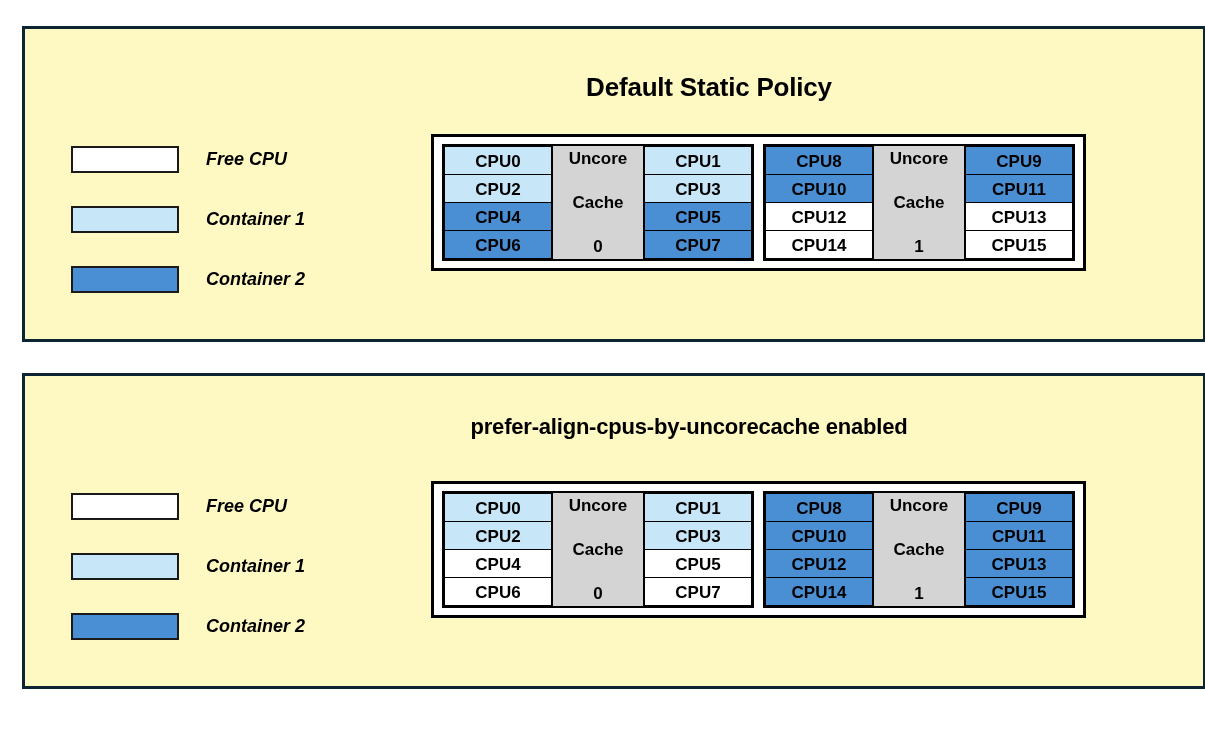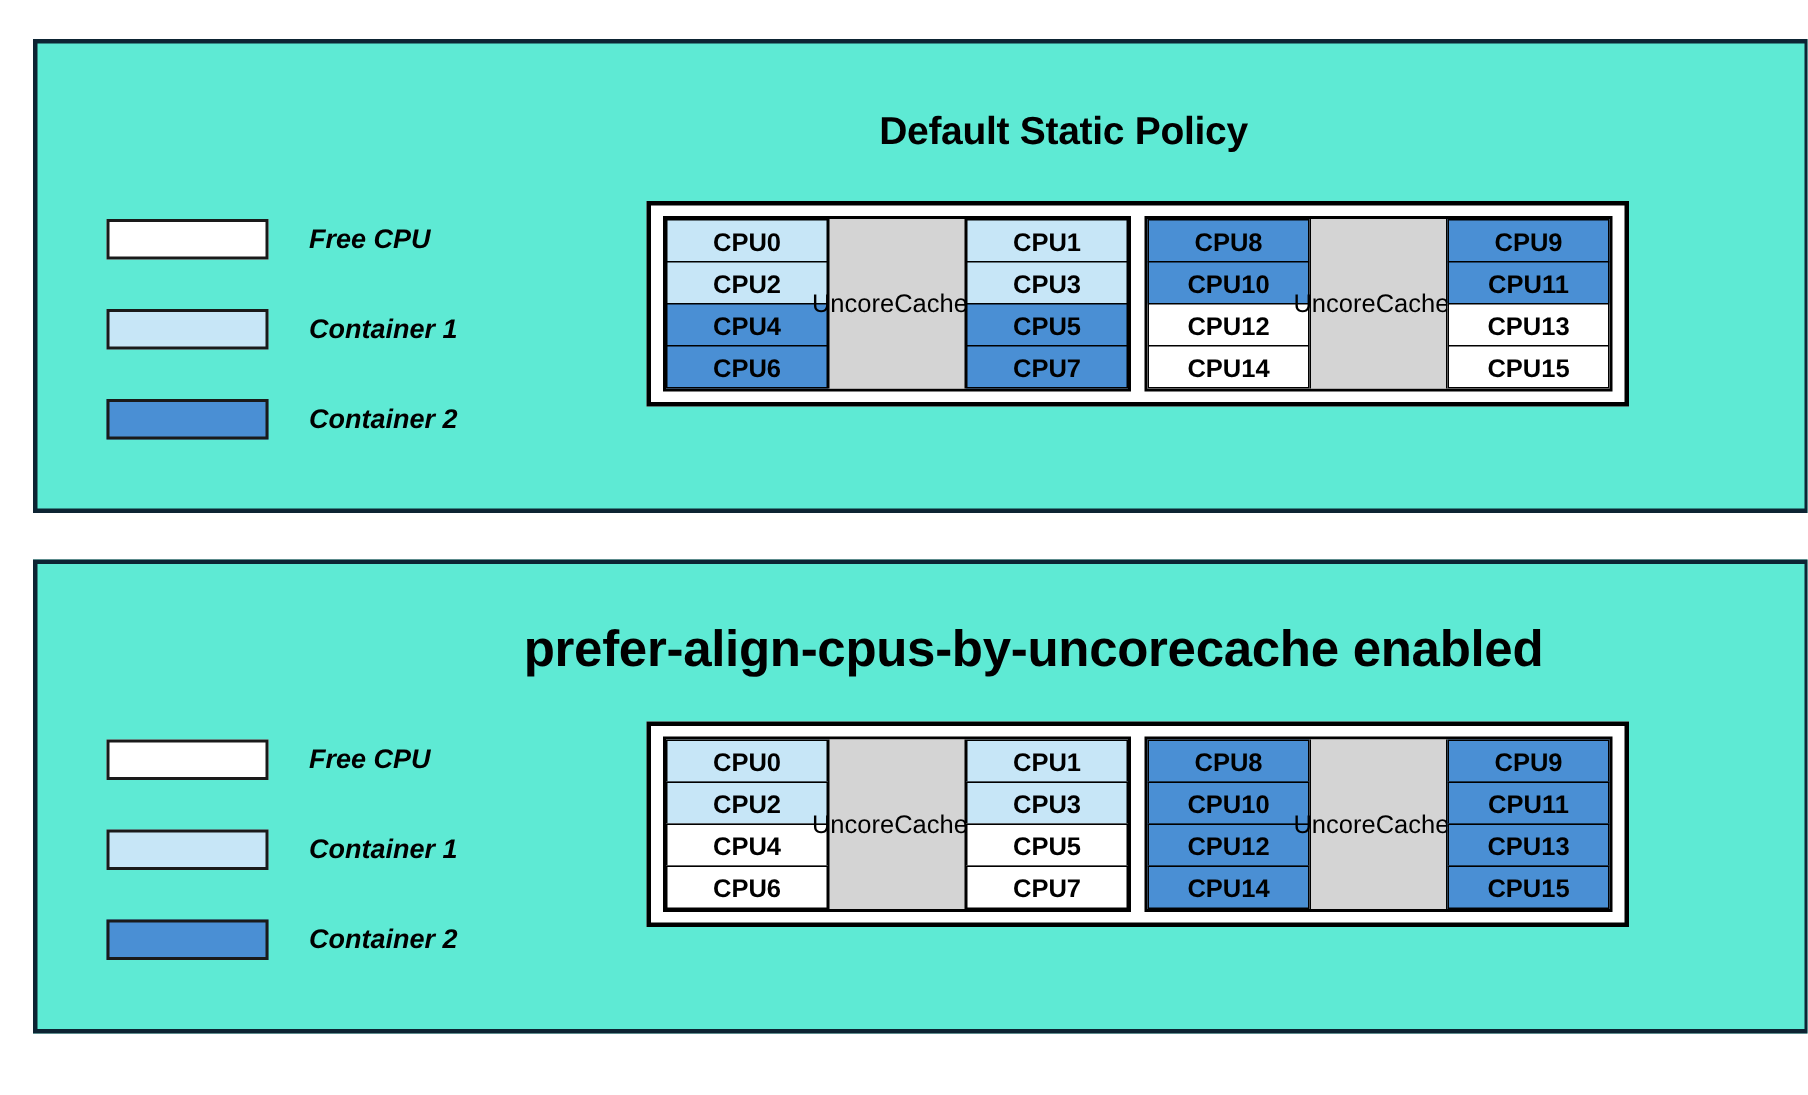--- a/index.html
+++ b/index.html
@@ -15,21 +15,21 @@
     overflow: hidden;
     position: relative;
   }
 
   .panel {
     position: absolute;
     left: 22px;
     width: 1184px;
     border: 3px solid #0d2433;
     box-sizing: border-box;
-    background: #5eead4;
+    background: #fef9c3;
     padding-left: 40px;
   }
   #panel-top    { top: 26px;  height: 316px; }
   #panel-bottom { top: 373px; height: 316px; }
 
   .panel-title {
     position: absolute;
     left: 0;
     width: 100%;
     text-align: center;
@@ -38,21 +38,21 @@
     letter-spacing: -0.2px;
   }
   #panel-top .panel-title {
     top: 43px;
     font-size: 26px;
     padding-left: 190px;
     box-sizing: border-box;
   }
   #panel-bottom .panel-title {
     top: 38px;
-    font-size: 34px;
+    font-size: 22px;
     padding-left: 150px;
     box-sizing: border-box;
   }
 
   
   .legend {
     position: absolute;
     left: 46px;
     top: 100px;
   }
@@ -112,25 +112,25 @@
   }
   .cpu-cell:first-child { margin-top: 0; }
 
   .uncore {
     width: 92px;
     background: #d4d4d4;
     border-left: 1px solid #000000;
     border-right: 1px solid #000000;
     box-sizing: border-box;
     display: flex;
-    flex-direction: row;
+    flex-direction: column;
     align-items: center;
-    justify-content: center;
+    justify-content: space-between;
     font-size: 17px;
-    font-weight: normal;
+    font-weight: bold;
     line-height: 25px;
   }
   .uncore span { display: block; text-align: center; }
 </style>
 </head>
 <body>
 
 <section class="panel" id="panel-top">
   <div class="panel-title">Default Static Policy</div>
 

